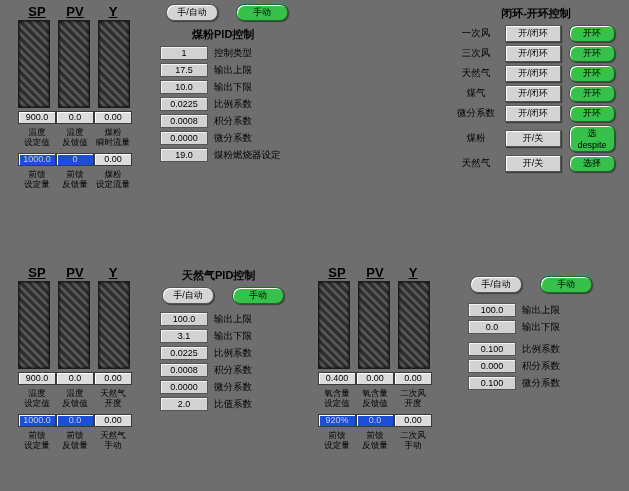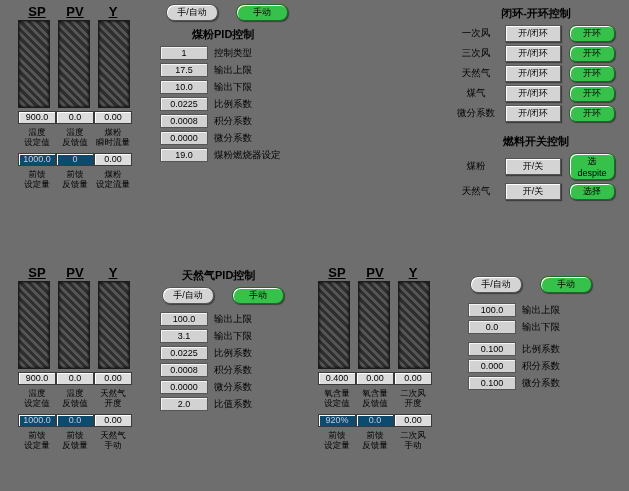--- a/index.html
+++ b/index.html
@@ -31,21 +31,21 @@
   .vbox{
     width:38px;margin-right:0;
     text-align:center;
   }
   .field{
     background:#dcdcdc;border:1px solid #3a3a3a;
     box-shadow:inset 1px 1px 0 #fff;
     font-size:9px;height:11px;line-height:11px;text-align:center;
     color:#000;
   }
-  .field.dark{background:#0c4a6e;color:#c8c8d8;}
+  .field.dark{background:#1d4ed8;color:#c8c8d8;}
   .cap{font-size:8.5px;line-height:9.5px;text-align:center;color:#000;margin-top:1px;}
   
   .row{display:flex;align-items:center;margin-bottom:3px;}
   .row .f{
     width:46px;height:12px;line-height:12px;
     background:#d2d2d2;border:1px solid #555;
     box-shadow:inset 1px 1px 0 #f4f4f4;
     text-align:center;font-size:9px;
   }
   .row .lbl{margin-left:6px;font-size:9.5px;white-space:nowrap;}
@@ -192,21 +192,20 @@
         <div class="nm">煤气</div>
         <div class="btn tog">开/闭环</div>
         <div class="btn green st">开环</div>
       </div>
     <div class="ctl-row">
         <div class="nm">微分系数</div>
         <div class="btn tog">开/闭环</div>
         <div class="btn green st">开环</div>
       </div>
   </div>
-  <div class="title" style="margin-top:12px;">燃料开关控制</div>
   <div>
     <div class="ctl-row">
         <div class="nm">煤粉</div>
         <div class="btn tog">开/关</div>
         <div class="btn green st">选despite</div>
       </div>
     <div class="ctl-row">
         <div class="nm">天然气</div>
         <div class="btn tog">开/关</div>
         <div class="btn green st">选择</div>

